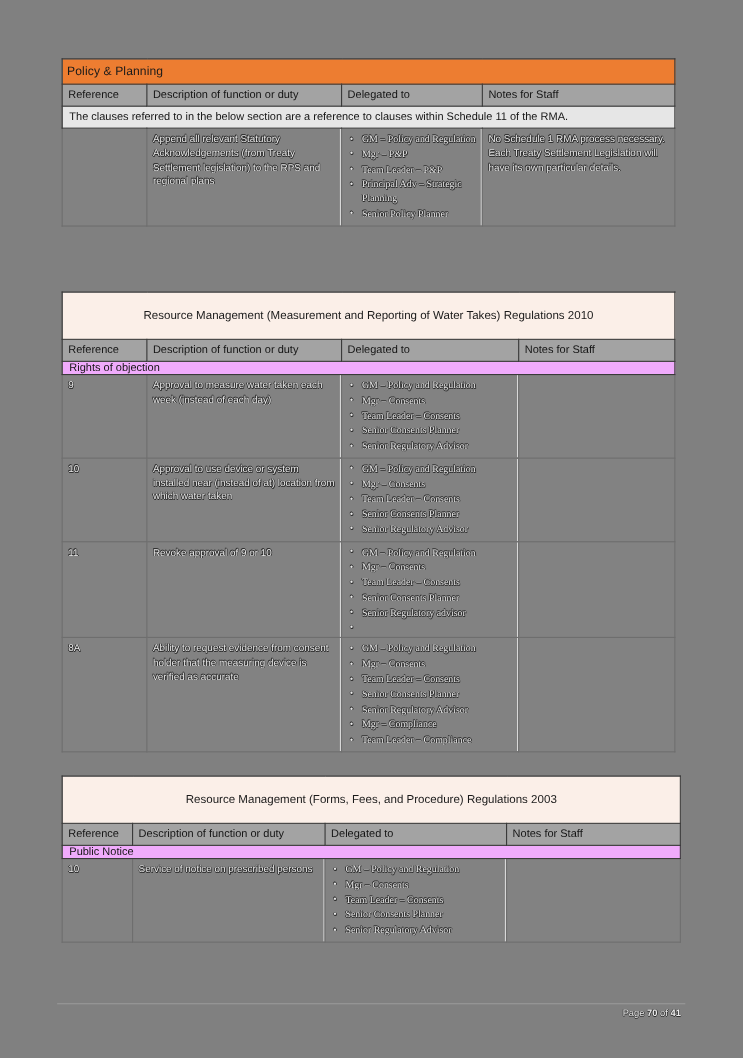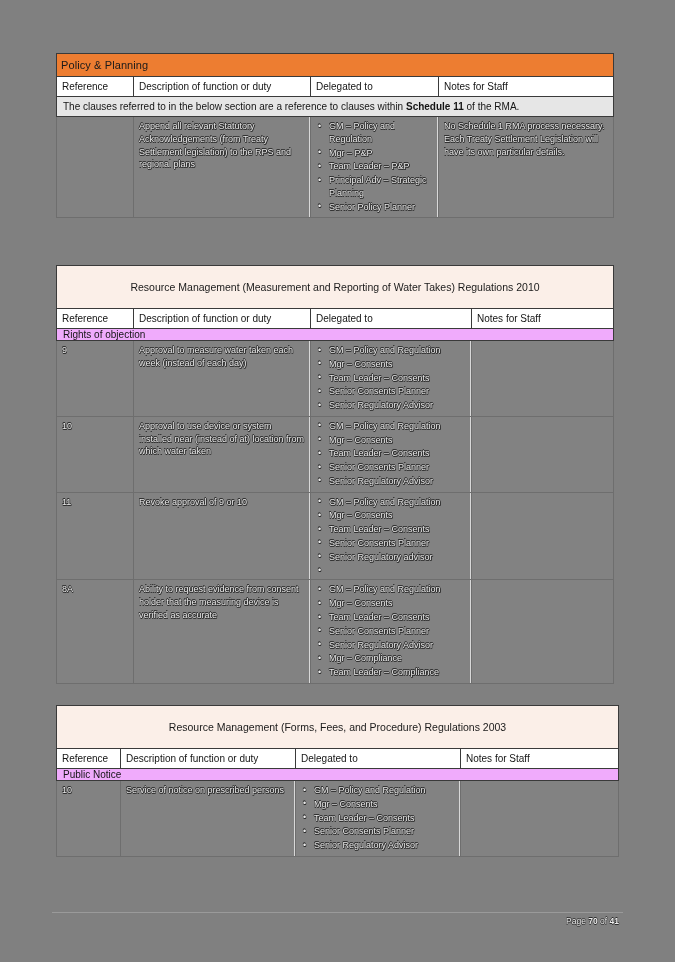--- a/index.html
+++ b/index.html
@@ -44,34 +44,34 @@
   }
   .banner-cream {
     background: #FBEFE8;
     color: #1a1a1a;
     font-weight: bold;
     font-size: 10.5px;
     text-align: center !important;
     padding: 15px !important;
   }
   .colhead {
-    background: #ffffff;
+    background: #a3a3a3;
     color: #141414;
     font-weight: bold;
     font-size: 10px;
     padding: 4px 5px !important;
     white-space: nowrap;
   }
   .noterow {
     background: #E6E6E6;
     color: #141414;
     font-size: 10px;
     padding: 4px 6px !important;
   }
-  .noterow b { font-weight: bold; }
+  .noterow b { font-weight: normal; }
   .subhead {
     background: #f0abfc;
     color: #141414;
     font-weight: bold;
     font-size: 10px;
     padding: 0 6px !important;
   }
 
   
   .faded td {
@@ -80,21 +80,21 @@
     font-size: 9px;
     line-height: 1.42;
     text-shadow:
       -0.6px 0 0 #2e2e2e, 0.6px 0 0 #2e2e2e,
       0 -0.6px 0 #2e2e2e, 0 0.6px 0 #2e2e2e,
       0.6px 0.6px 0 #2e2e2e, -0.6px -0.6px 0 #2e2e2e;
     border-color: #6e6e6e;
   }
   .faded td.refcell { color: #e9e9e9; }
   .faded ul {
-    margin: 0; padding: 0; list-style: none;
+    margin: 0; padding: 0; list-style: none; font-family: Liberation Serif, serif;
   }
   .faded ul li {
     position: relative;
     padding-left: 13px;
     margin: 0 0 1px 0;
     line-height: 1.42;
   }
   .faded ul li:before {
     content: "\2022";
     position: absolute;

